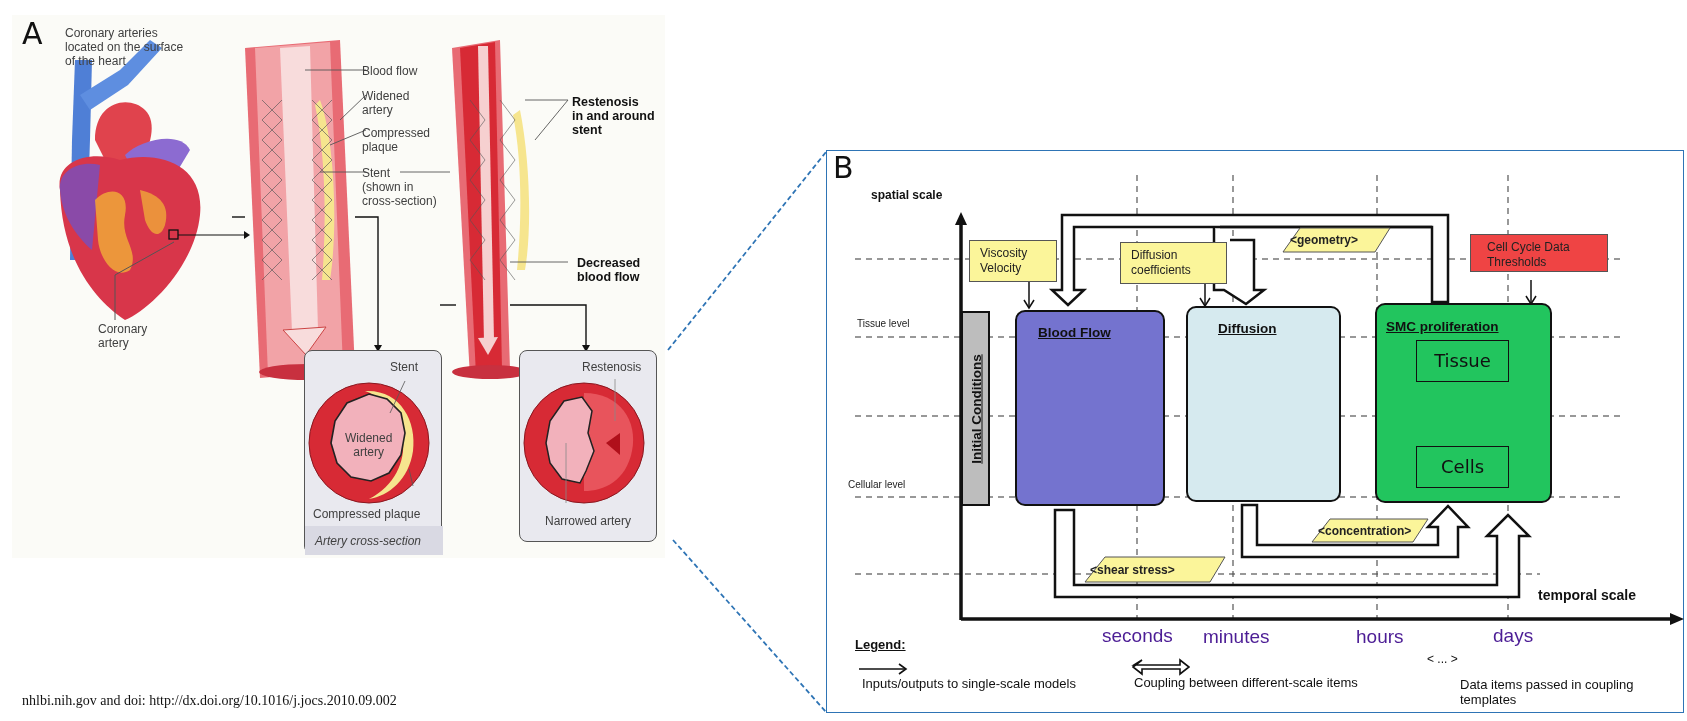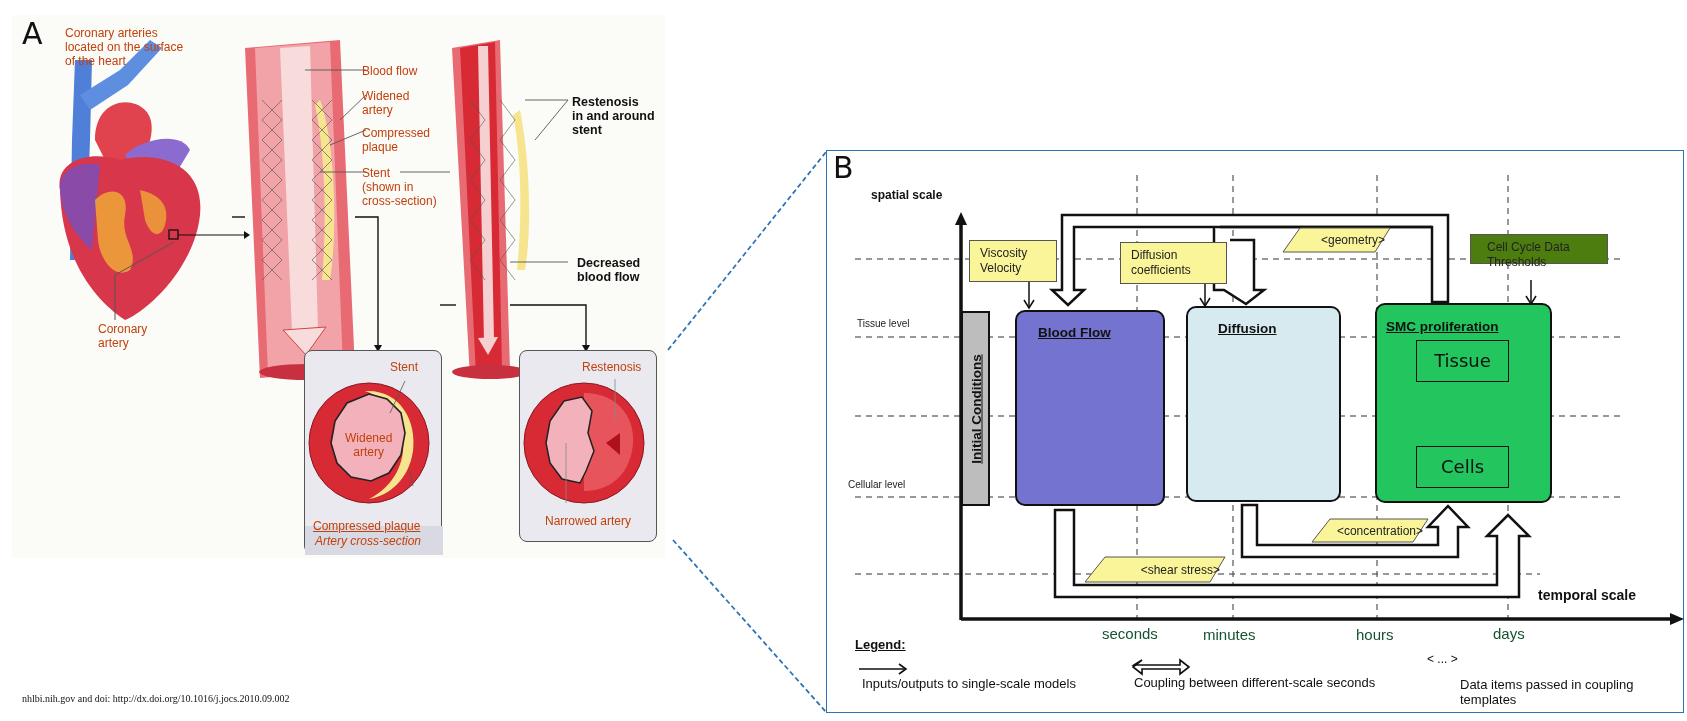--- a/index.html
+++ b/index.html
@@ -1,32 +1,32 @@
 <!DOCTYPE html>
 <html><head>
 <meta charset="utf-8">
 <style>
   html, body { margin:0; padding:0; background:#ffffff; }
   body { width:1687px; height:721px; position:relative; overflow:hidden; font-family:"Liberation Sans", sans-serif; }
   .abs { position:absolute; }
   .panel-label { font-family:"DejaVu Sans", sans-serif; font-size:30px; color:#111; }
-  .lbl { font-size:12px; color:#c2410c; line-height:14px; }
+  .lbl { font-size:12px; color:#404040; line-height:14px; }
   .lblb { font-size:12.5px; color:#111; font-weight:bold; line-height:14px; }
   #panelA-bg { left:12px; top:15px; width:653px; height:543px; background:#fbfbf7; }
   #panelB { left:826px; top:150px; width:858px; height:563px; border:1.5px solid #2e74b5; box-sizing:border-box; background:#fff; }
   .ybox { position:absolute; background:#fbf59a; border:1.2px solid #555; font-size:12px; color:#222; padding:5px 10px; box-sizing:border-box; line-height:15px; }
   .model { position:absolute; border:2.5px solid #111; border-radius:10px; box-sizing:border-box; }
   .model-title { position:absolute; font-weight:bold; font-size:13.5px; text-decoration:underline; color:#111; }
   .inner { position:absolute; border:1.5px solid #111; font-family:"DejaVu Sans", sans-serif; font-size:18px; color:#111; text-align:center; box-sizing:border-box; }
   .axis-lab { position:absolute; font-size:10px; color:#222; }
-  .tick-lab { position:absolute; font-size:15px; color:#14532d; }
+  .tick-lab { position:absolute; font-size:19px; color:#4c1d95; }
   .legend-text { position:absolute; font-size:13px; color:#111; }
-  .para { position:absolute; font-size:12px; color:#222; text-align:right; }
+  .para { position:absolute; font-size:12px; color:#222; text-align:left;font-weight:bold; }
   svg { position:absolute; overflow:visible; }
-  .caption { left:22px; top:693px; font-family:"Liberation Serif", serif; font-size:10px; color:#111; }
+  .caption { left:22px; top:693px; font-family:"Liberation Serif", serif; font-size:14px; color:#111; }
 </style>
 </head>
 <body>
 
 <div id="panelA-bg" class="abs"></div>
 <div class="abs panel-label" style="left:22px;top:16px;">A</div>
 
 <svg style="left:0;top:0;" width="260" height="360">
   <path d="M75 60 L92 60 L90 140 L86 260 L70 260 L72 140 Z" fill="#4f7fd6"></path>
   <path d="M80 95 L120 70 L150 40 L162 48 L128 85 L90 110 Z" fill="#5e8ee0"></path>
@@ -126,21 +126,21 @@
     <polygon points="64,43 82,48 96,62 100,82 96,104 84,122 66,130 46,126 32,112 26,92 30,70 42,52" fill="#f2b1bb" stroke="#222" stroke-width="1.6"></polygon>
     <line x1="100" y1="30" x2="85" y2="62" stroke="#555" stroke-width="0.8"></line>
     <line x1="104" y1="118" x2="108" y2="135" stroke="#555" stroke-width="0.8"></line>
     <rect x="0" y="175" width="138" height="29" fill="#d9d9e3"></rect>
   </svg>
   <div class="abs lbl" style="left:85px;top:9px;">Stent</div>
   <div class="abs lbl" style="left:40px;top:80px;text-align:center;">
     <div>Widened</div>
     <div>artery</div>
   </div>
-  <div class="abs lbl" style="left:8px;top:168px;text-decoration:underline;">Compressed plaque</div>
+  <div class="abs lbl" style="left:8px;top:156px;">Compressed plaque</div>
   <div class="abs lbl" style="left:10px;top:183px;font-style:italic;">Artery cross-section</div>
 </div>
 
 <div class="abs" style="left:519px;top:350px;width:138px;height:192px;background:#e9e9ef;border:1.3px solid #555;border-radius:8px;box-sizing:border-box;">
   <svg style="left:0;top:0;" width="138" height="192">
     <circle cx="64" cy="92" r="60" fill="#d72a35" stroke="#8a1820" stroke-width="1"></circle>
     <path d="M64 42 C100 42 118 70 112 100 C106 130 84 140 64 140 Z" fill="#e8545c"></path>
     <polygon points="44,50 62,46 72,60 68,82 74,100 66,120 60,132 42,128 30,112 26,92 30,70" fill="#f2b1bb" stroke="#222" stroke-width="1.5"></polygon>
     <polygon points="100,82 86,92 100,104" fill="#b0101b"></polygon>
     <line x1="95" y1="28" x2="95" y2="70" stroke="#888" stroke-width="0.8"></line>
@@ -229,21 +229,21 @@
 </div>
 
 <div class="ybox" style="left: 969px; top: 240px; width: 88px; height: 42px; background: rgb(251, 245, 154);">
   <div>Viscosity</div>
     <div>Velocity</div>
 </div>
 <div class="ybox" style="left: 1120px; top: 242px; width: 107px; height: 42px; background: rgb(251, 245, 154);">
   <div>Diffusion</div>
     <div>coefficients</div>
 </div>
-<div class="ybox" style="left: 1470px; top: 234px; width: 138px; height: 30px; background: #4d7c0f; padding-left: 16px;">
+<div class="ybox" style="left: 1470px; top: 234px; width: 138px; height: 38px; background: #ef4444; padding-left: 16px;">
   <div>Cell Cycle Data</div>
     <div>Thresholds</div>
 </div>
 
 <div class="model" style="left: 1015px; top: 310px; width: 150px; height: 196px; background: rgb(116, 115, 207);">
   <div class="model-title" style="left:21px;top:13px;">Blood Flow</div>
 </div>
 <div class="model" style="left: 1186px; top: 306px; width: 155px; height: 196px; background: rgb(214, 234, 239);">
   <div class="model-title" style="left:30px;top:13px;">Diffusion</div>
 </div>
@@ -262,16 +262,16 @@
   <g>
     <line x1="859" y1="669" x2="905" y2="669" stroke="#111" stroke-width="1.6"></line>
     <polyline points="899,664 906,669 899,674" fill="none" stroke="#111" stroke-width="1.6"></polyline>
   </g>
   <g>
     <path d="M1134 665 L1180 665 L1180 660 L1189 667 L1180 674 L1180 669 L1142 669 L1142 674 L1133 667 L1142 660 Z" fill="#fff" stroke="#111" stroke-width="1.6"></path>
   </g>
 </svg>
 <div class="legend-text" style="left:1427px;top:652px;font-size:12px;">&lt; ... &gt;</div>
 <div class="legend-text" style="left:862px;top:676px;">Inputs/outputs to single-scale models</div>
-<div class="legend-text" style="left:1134px;top:675px;">Coupling between different-scale seconds</div>
+<div class="legend-text" style="left:1134px;top:675px;">Coupling between different-scale items</div>
 <div class="legend-text" style="left:1425px;top:677px;margin-left:35px;">Data items passed in coupling templates</div>
 
 <div class="abs caption">nhlbi.nih.gov and doi: http://dx.doi.org/10.1016/j.jocs.2010.09.002</div>
 
 </body></html>

